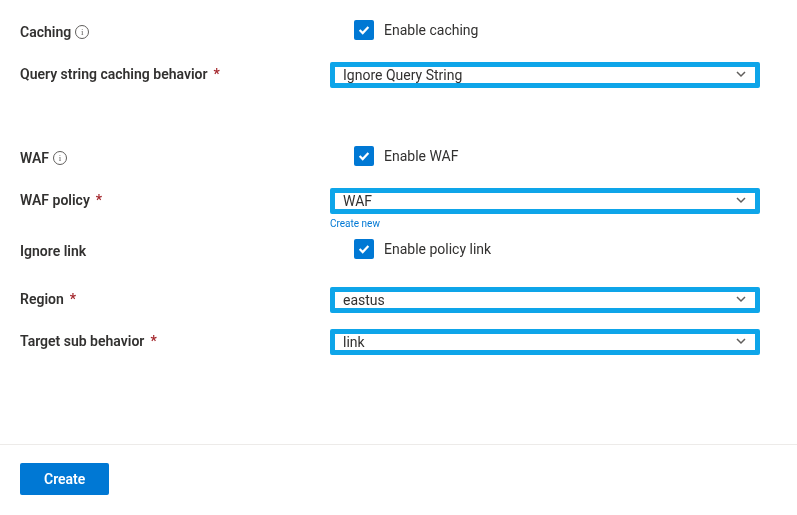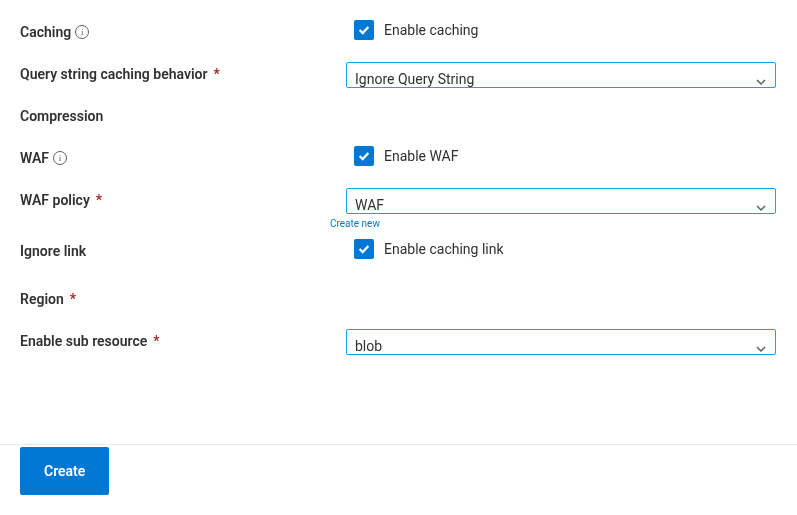--- a/index.html
+++ b/index.html
@@ -85,29 +85,28 @@
     stroke: #ffffff;
     stroke-width: 2.5;
     fill: none;
   }
   .checkbox-label {
     color: #323130;
   }
   .select {
     width: 430px;
     height: 26px;
-    border: 1px solid #0ea5e9;
+    border: 5px solid #0ea5e9;
     border-radius: 2px;
     background: #ffffff;
     display: flex;
-    align-items: flex-end;
+    align-items: flex-start;
     justify-content: space-between;
     padding: 0 8px;
     cursor: pointer;
-    margin-left: 16px;
   }
   .select-value {
     color: #323130;
   }
   .chevron {
     width: 12px;
     height: 12px;
   }
   .chevron svg {
     width: 12px;
@@ -132,21 +131,21 @@
   .footer {
     position: absolute;
     left: 20px;
     bottom: 20px;
   }
   .btn-primary {
     background: #0078d4;
     color: #ffffff;
     border: none;
     border-radius: 2px;
-    height: 48px;
+    height: 32px;
     padding: 0 24px;
     font-size: 14px;
     font-weight: 600;
     font-family: inherit;
     cursor: pointer;
   }
 </style>
 </head>
 <body>
 
@@ -181,23 +180,20 @@
           <span class="chevron">
             <svg viewBox="0 0 12 12">
                 <polyline points="2,4 6,8 10,4"></polyline>
               </svg>
           </span>
         </div>
       </div>
     </div>
 
     <div class="row">
-      <div class="label-cell">
-        <span>Compression</span>
-      </div>
     </div>
 
     <div class="row">
       <div class="label-cell">
         <span>WAF</span>
         <span class="info-icon">i</span>
       </div>
       <div class="control-cell">
         <div class="checkbox-wrap">
           <span class="checkbox">
@@ -232,40 +228,50 @@
       <div class="label-cell">
         <span>Ignore link</span>
       </div>
       <div class="control-cell">
         <div class="checkbox-wrap">
           <span class="checkbox">
             <svg viewBox="0 0 16 16">
                 <polyline points="3,8 6.5,11.5 13,4.5"></polyline>
               </svg>
           </span>
-          <span class="checkbox-label">Enable caching link</span>
+          <span class="checkbox-label">Enable policy link</span>
         </div>
       </div>
     </div>
 
     <div class="row" style="margin-top:6px">
       <div class="label-cell">
         <span>Region</span>
         <span class="req">*</span>
       </div>
-    </div>
-
-    <div class="row">
-      <div class="label-cell">
-        <span>Enable sub resource</span>
-        <span class="req">*</span>
-      </div>
-      <div class="control-cell">
-        <div class="select">
-          <span class="select-value">blob</span>
+      <div class="control-cell">
+        <div class="select">
+          <span class="select-value">eastus</span>
+          <span class="chevron">
+            <svg viewBox="0 0 12 12">
+                <polyline points="2,4 6,8 10,4"></polyline>
+              </svg>
+          </span>
+        </div>
+      </div>
+    </div>
+
+    <div class="row">
+      <div class="label-cell">
+        <span>Target sub behavior</span>
+        <span class="req">*</span>
+      </div>
+      <div class="control-cell">
+        <div class="select">
+          <span class="select-value">link</span>
           <span class="chevron">
             <svg viewBox="0 0 12 12">
                 <polyline points="2,4 6,8 10,4"></polyline>
               </svg>
           </span>
         </div>
       </div>
     </div>
 
   </div>

